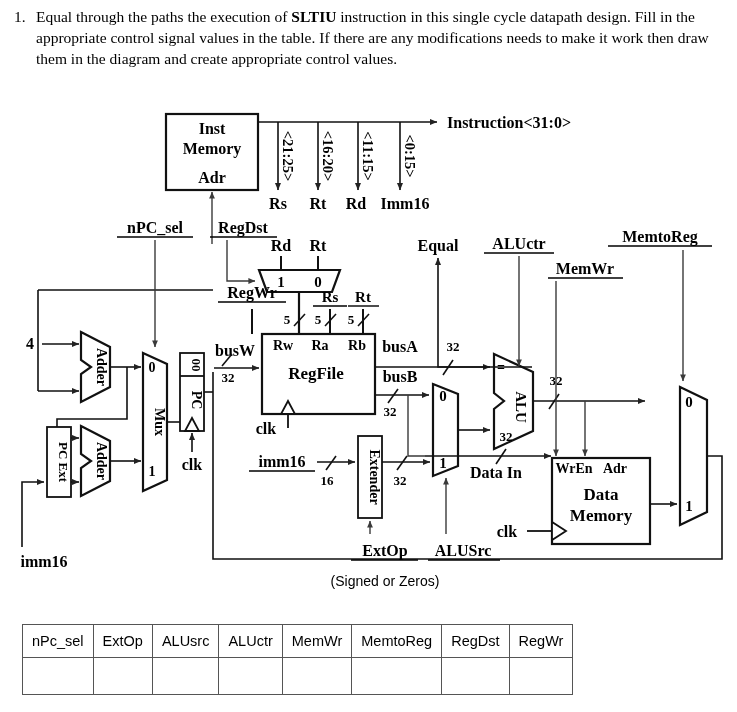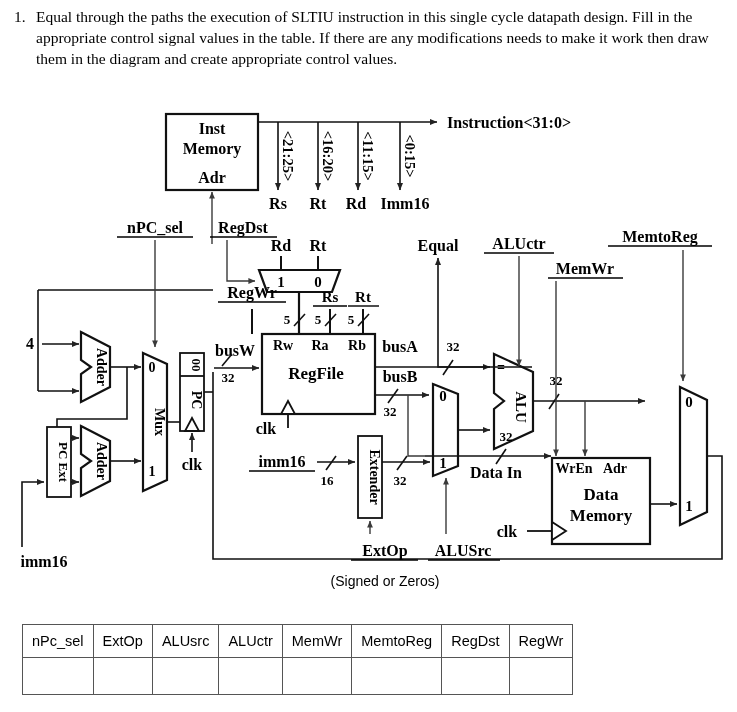--- a/index.html
+++ b/index.html
@@ -28,21 +28,21 @@
     line-height: 21px;
     width: 22px;
     flex: 0 0 22px;
     text-align: left;
   }
   #q-text {
     font-size: 15.5px;
     line-height: 21px;
     text-align: left;
   }
-  #q-text b { font-weight: normal; }
+  #q-text b { font-weight: bold; }
 
   #diagram {
     position: absolute;
     left: 0;
     top: 104px;
     width: 616px;
     height: 510px;
   }
 
   #control-table {

